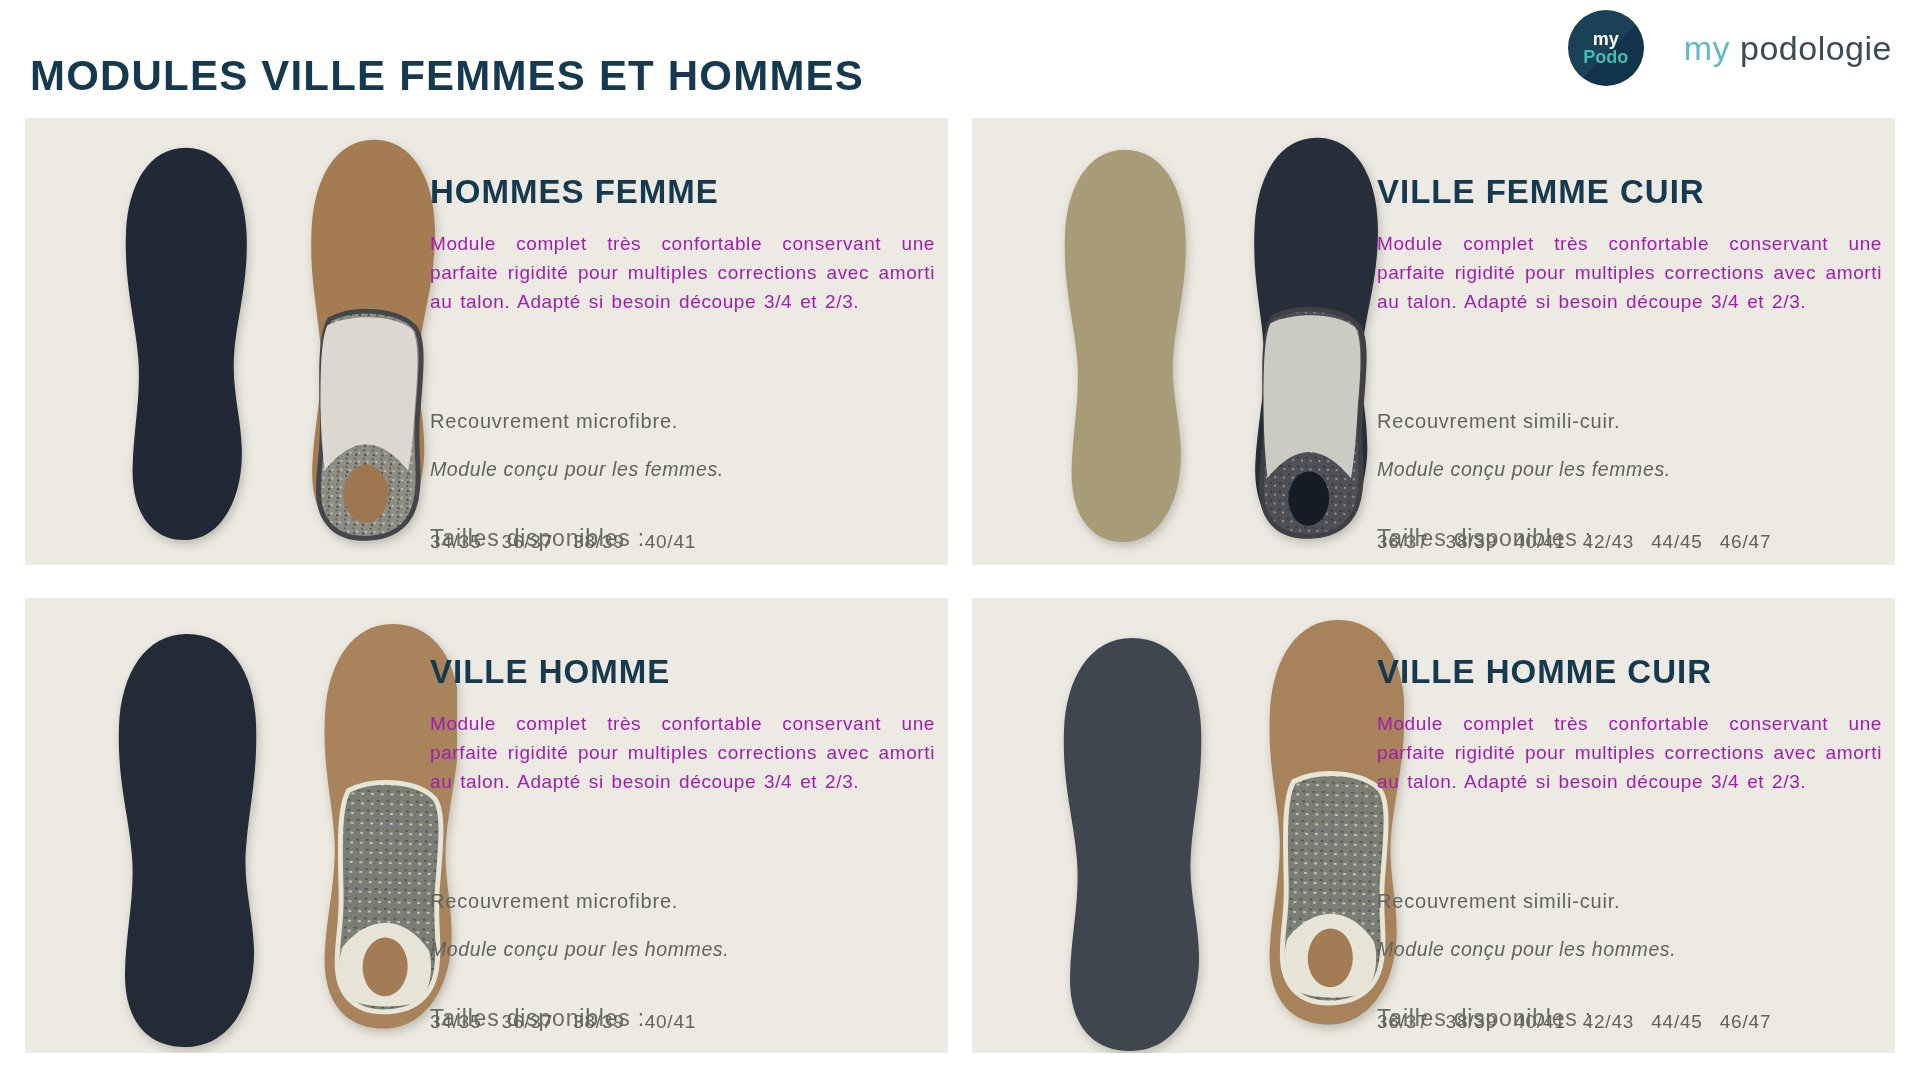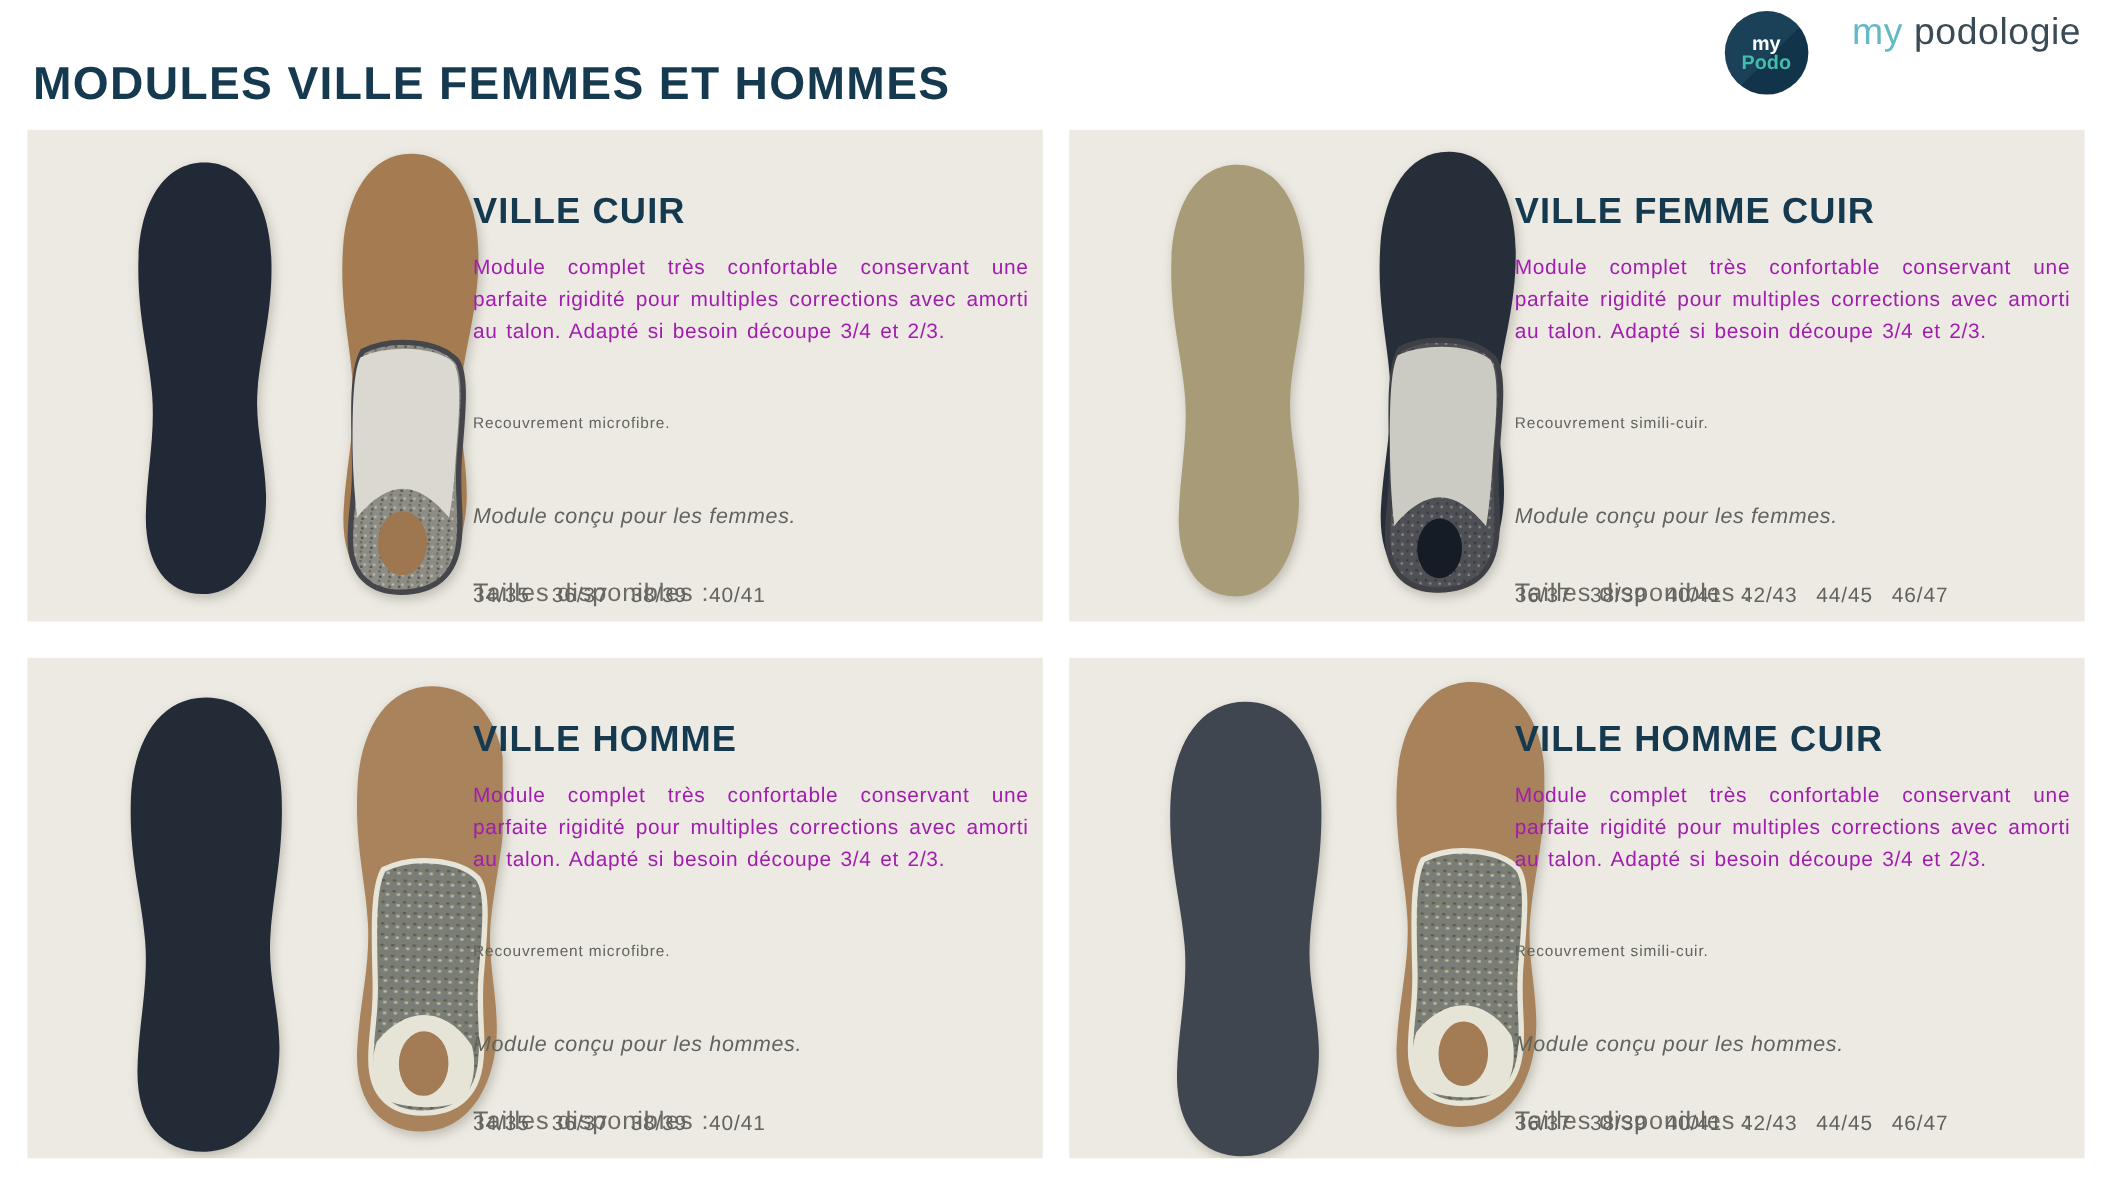--- a/index.html
+++ b/index.html
@@ -10,21 +10,21 @@
     -webkit-font-smoothing:antialiased;
   }
   
   .page-title{
     position:absolute;left:30px;top:24px;
     font-size:42px;font-weight:800;letter-spacing:1.2px;
     color:#15394F;
   }
   .logo{
     position:absolute;right:28px;top:10px;
-    display:flex;align-items:flex-start;gap:24px;
+    display:flex;align-items:center;gap:24px;
   }
   .logo-badge{
     width:76px;height:76px;border-radius:50%;
     background:linear-gradient(135deg,#1B4159 54%,#12344A 54%);
     display:flex;flex-direction:column;align-items:center;justify-content:center;
     line-height:18px;
   }
   .logo-badge .b-top{color:#ffffff;font-weight:bold;font-size:18px;}
   .logo-badge .b-bottom{color:#43BDAE;font-weight:bold;font-size:18px;}
   .wordmark{font-size:34px;letter-spacing:0.5px;color:#3A4B55;font-weight:400;margin-left:16px;}
@@ -47,22 +47,22 @@
     position:absolute;left:0;top:28px;
     font-size:33px;font-weight:800;letter-spacing:1px;color:#15394F;
   }
   .card-desc{
     position:absolute;left:0;top:92px;width:505px;
     font-size:19px;line-height:29px;color:#a21caf;
     letter-spacing:0.6px;word-spacing:2px;
     text-align:justify;text-align-last:left;
   }
   .card-covering{
-    position:absolute;left:0;top:244px;
-    font-size:14px;color:#63635D;letter-spacing:0.8px;
+    position:absolute;left:0;top:272px;
+    font-size:20px;color:#63635D;letter-spacing:0.8px;
   }
   .card-audience{
     position:absolute;left:0;top:320px;
     font-size:19.5px;color:#63635D;letter-spacing:0.6px;font-style:italic;
   }
   .sizes-label{
     position:absolute;left:0;top:384px;
     font-size:23px;color:#6B6B64;letter-spacing:0.8px;
   }
   .sizes-row{
@@ -119,21 +119,21 @@
         </g>
         <g transform="translate(232,16) scale(0.97) rotate(1.5 105 215)">
           <path fill="#A57C52" d="M104,6 C143,6 166,45 168,97 C170,147 158,184 155,222 C152,260 162,287 163,324 C164,376 141,418 104,419 C68,420 47,390 48,343 C49,301 57,268 54,228 C51,188 39,150 41,96 C43,45 65,6 104,6 Z"></path>
           <path fill="url(#patTweedGrey)" stroke="#44464C" stroke-width="5" d="M62,192 C88,178 132,180 150,198 C161,212 157,252 155,292 C154,330 159,342 157,366 C155,401 134,416 104,417 C76,418 56,403 55,369 C54,342 59,330 57,294 C55,254 52,210 62,192 Z"></path>
           <path fill="#DAD8D0" d="M60,198 C86,185 130,186 147,200 C156,213 154,250 152,284 C151,308 150,328 147,346 C134,331 119,320 104,320 C88,320 72,333 61,348 C58,329 56,308 55,286 C54,252 53,212 60,198 Z"></path>
           <ellipse cx="104" cy="371" rx="23" ry="30" fill="#9E7650"></ellipse>
         </g>
       </svg>
     </div>
     <div class="card-text">
-      <h2 class="card-title">VILLE CUIR</h2>
+      <h2 class="card-title">HOMMES FEMME</h2>
       <p class="card-desc">Module complet très confortable conservant une parfaite rigidité pour multiples corrections avec amorti au talon. Adapté si besoin découpe 3/4 et 2/3.</p>
       <p class="card-covering">Recouvrement microfibre.</p>
       <p class="card-audience">Module conçu pour les femmes.</p>
       <p class="sizes-label">Tailles disponibles :</p>
       <div class="sizes-row">
         <span class="size">34/35</span>
         <span class="size">36/37</span>
         <span class="size">38/39</span>
         <span class="size">40/41</span>
       </div>

